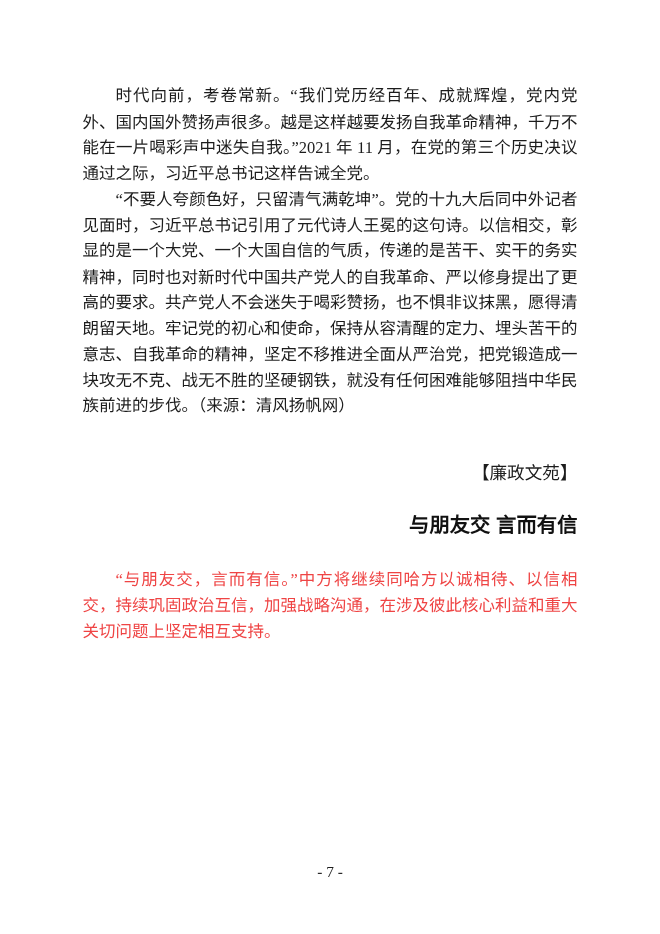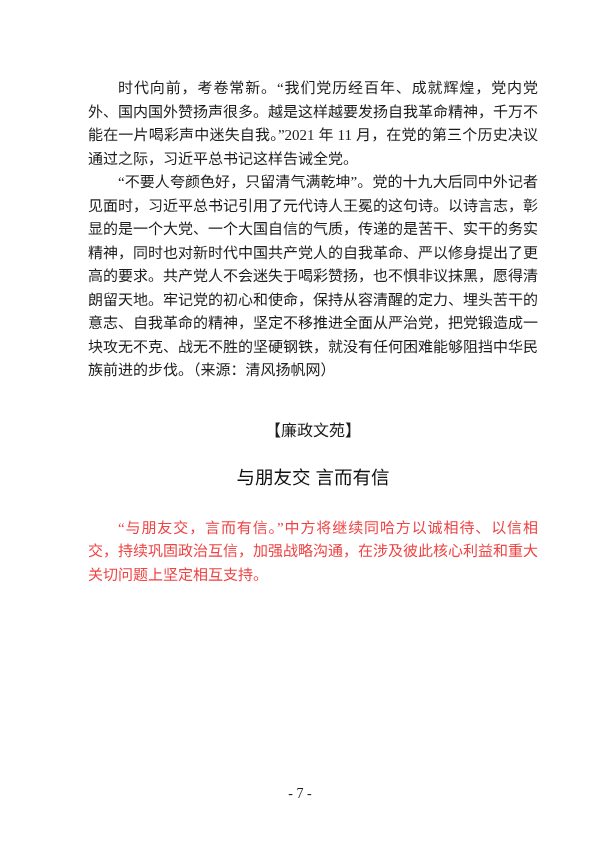--- a/index.html
+++ b/index.html
@@ -13,47 +13,47 @@
     height: 849px;
     margin: 0 auto;
     background: #ffffff;
     color: #1c1c1c;
     overflow: hidden;
     font-family: "Liberation Serif", "DejaVu Serif", serif;
   }
   .content {
     position: absolute;
     top: 77px;
-    left: 88px;
+    left: 75px;
     width: 450px;
   }
   .body-para {
     margin: 0;
     font-size: 15px;
     line-height: 23.5px;
     text-align: justify;
     text-indent: 2em;
     letter-spacing: 0;
     word-break: break-all;
     color: #1c1c1c;
   }
   .section-header {
     margin: 36px 0 0 0;
     font-size: 16px;
     line-height: 24px;
     font-weight: 400;
-    text-align: center;
+    text-align: right;
     color: #1c1c1c;
   }
   .article-title {
     margin: 21px 0 0 0;
     font-size: 18.5px;
     line-height: 28px;
-    font-weight: 400;
-    text-align: center;
+    font-weight: 700;
+    text-align: right;
     font-family: "Liberation Sans", "DejaVu Sans", sans-serif;
     color: #111111;
   }
   .article-para {
     margin: 25px 0 0 0;
     font-size: 15px;
     line-height: 23.5px;
     text-align: justify;
     text-indent: 2em;
     word-break: break-all;
@@ -70,21 +70,21 @@
     color: #1c1c1c;
     font-family: "Liberation Serif", "DejaVu Serif", serif;
   }
 </style>
 </head>
 <body>
 
 <div class="page">
   <div class="content">
     <p class="body-para">时代向前，考卷常新。“我们党历经百年、成就辉煌，党内党外、国内国外赞扬声很多。越是这样越要发扬自我革命精神，千万不能在一片喝彩声中迷失自我。”2021 年 11 月，在党的第三个历史决议通过之际，习近平总书记这样告诫全党。</p>
-    <p class="body-para">“不要人夸颜色好，只留清气满乾坤”。党的十九大后同中外记者见面时，习近平总书记引用了元代诗人王冕的这句诗。以诗言志，彰显的是一个大党、一个大国自信的气质，传递的是苦干、实干的务实精神，同时也对新时代中国共产党人的自我革命、严以修身提出了更高的要求。共产党人不会迷失于喝彩赞扬，也不惧非议抹黑，愿得清朗留天地。牢记党的初心和使命，保持从容清醒的定力、埋头苦干的意志、自我革命的精神，坚定不移推进全面从严治党，把党锻造成一块攻无不克、战无不胜的坚硬钢铁，就没有任何困难能够阻挡中华民族前进的步伐。（来源：清风扬帆网）</p>
+    <p class="body-para">“不要人夸颜色好，只留清气满乾坤”。党的十九大后同中外记者见面时，习近平总书记引用了元代诗人王冕的这句诗。以信相交，彰显的是一个大党、一个大国自信的气质，传递的是苦干、实干的务实精神，同时也对新时代中国共产党人的自我革命、严以修身提出了更高的要求。共产党人不会迷失于喝彩赞扬，也不惧非议抹黑，愿得清朗留天地。牢记党的初心和使命，保持从容清醒的定力、埋头苦干的意志、自我革命的精神，坚定不移推进全面从严治党，把党锻造成一块攻无不克、战无不胜的坚硬钢铁，就没有任何困难能够阻挡中华民族前进的步伐。（来源：清风扬帆网）</p>
 
     <p class="section-header">【廉政文苑】</p>
 
     <h1 class="article-title">与朋友交  言而有信</h1>
 
     <p class="article-para">“与朋友交，言而有信。”中方将继续同哈方以诚相待、以信相交，持续巩固政治互信，加强战略沟通，在涉及彼此核心利益和重大关切问题上坚定相互支持。</p>
   </div>
 
   <div class="page-number">- 7 -</div>
 </div>

